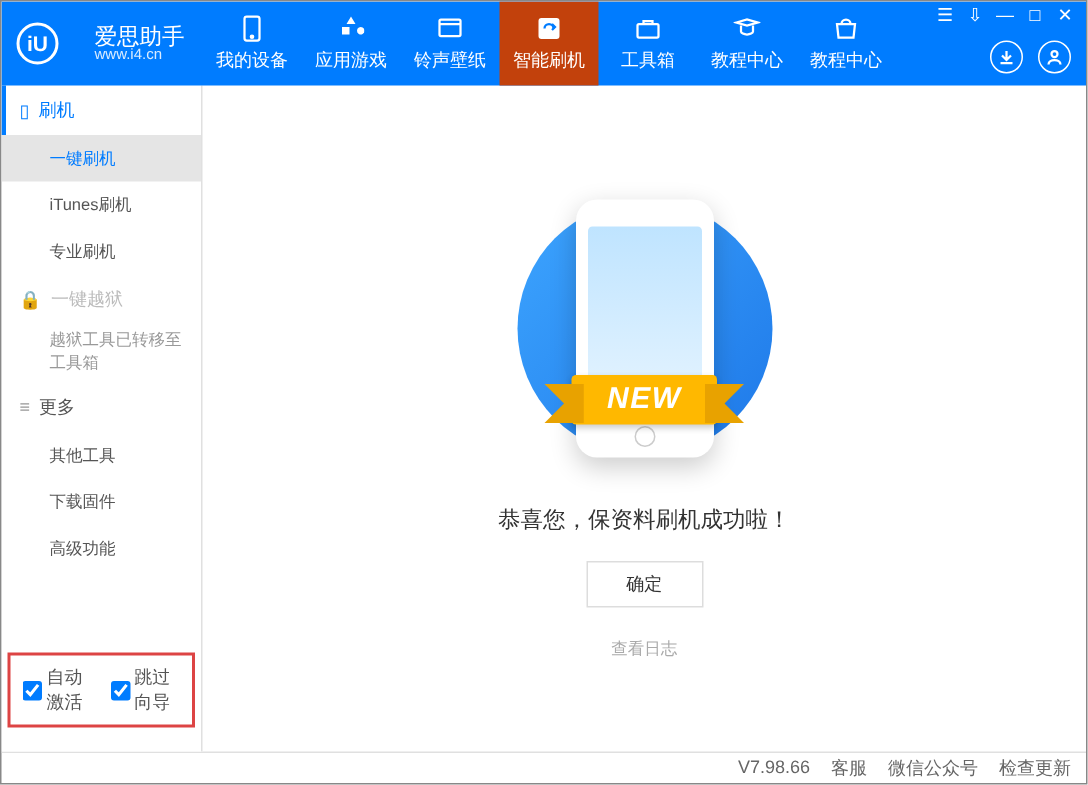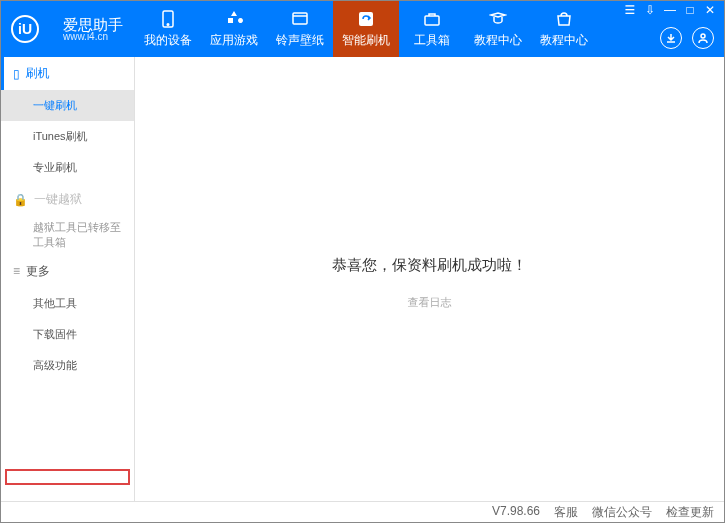--- a/index.html
+++ b/index.html
@@ -165,30 +165,44 @@
 工具箱</div>
     <div class="section-head">
       <span class="icon">≡</span>
       <span>更多</span>
     </div>
     <div class="sub-item">其他工具</div>
     <div class="sub-item">下载固件</div>
     <div class="sub-item">高级功能</div>
     <div class="spacer"></div>
     <div class="checks">
+      <label>
+          <input type="checkbox" checked="" style="">
+          <span>自动激活</span>
+        </label>
+      <label>
+          <input type="checkbox" checked="" style="">
+          <span>跳过向导</span>
+        </label>
     </div>
     <div class="device">
       
       
       
     </div>
   </div>
 
   <div class="main">
+    <div class="phone-img">
+      <div class="circle-bg"></div>
+      <div class="phone"></div>
+      <div class="ribbon">NEW</div>
+    </div>
     <div class="msg">恭喜您，保资料刷机成功啦！</div>
+    <button class="ok-btn">确定</button>
     <div class="log-link">查看日志</div>
   </div>
 </div>
 
 <div class="footer">
   <div class="ft-right">
     <span>V7.98.66</span>
     <span class="ft-item">客服</span>
     <span class="ft-item">微信公众号</span>
     <span class="ft-item">检查更新</span>

